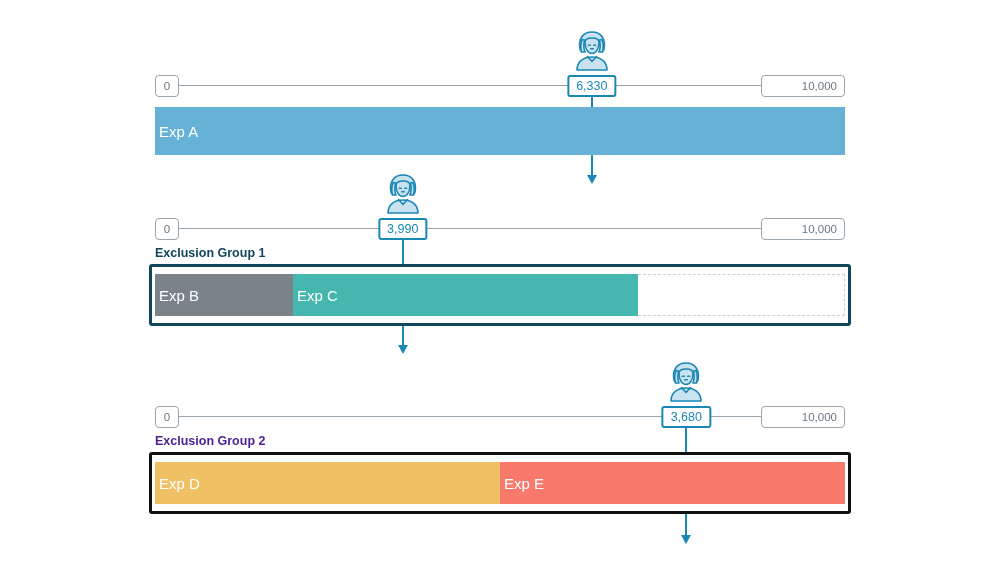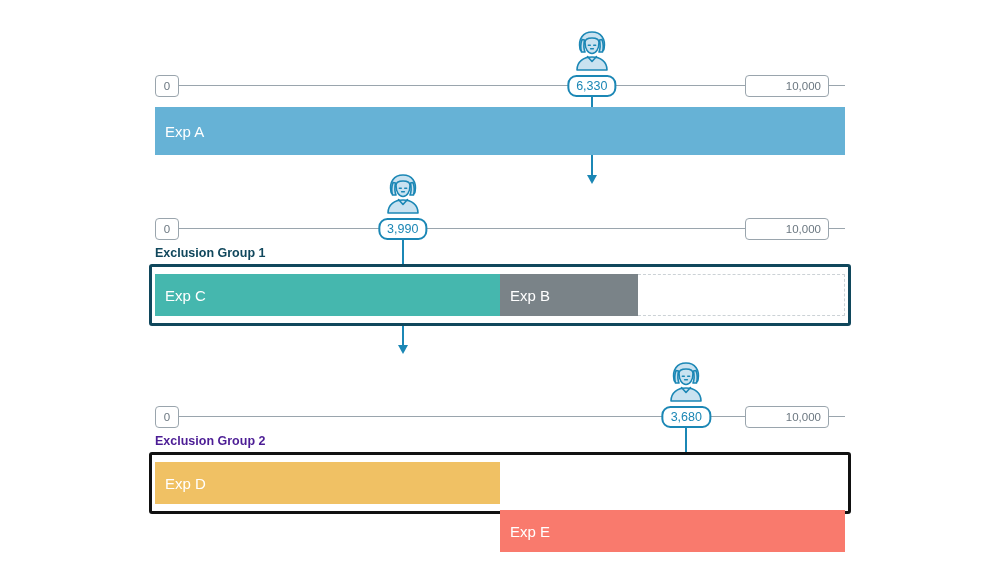--- a/index.html
+++ b/index.html
@@ -43,21 +43,21 @@
     border: 1px solid #9aa5ad;
     border-radius: 4px;
     background: #ffffff;
     color: #6b7780;
     font-size: 11.5px;
     line-height: 20px;
     text-align: center;
     white-space: nowrap;
   }
   .endcap.left  { left: 0; }
-  .endcap.right { right: 16px; padding-left: 40px; }
+  .endcap.right { right: 0; padding-left: 40px; }
 
   
   .marker {
     position: absolute;
     top: 0;
     width: 0;
     height: 0;
   }
   .marker .avatar {
     position: absolute;
@@ -66,21 +66,21 @@
     width: 46px;
     height: 46px;
   }
   .value-badge {
     position: absolute;
     top: 0;
     transform: translateX(-50%);
     height: 22px;
     padding: 0 7px;
     border: 2px solid #1b87b5;
-    border-radius: 9px;
+    border-radius: 3px;
     background: #ffffff;
     color: #1b87b5;
     font-size: 12.5px;
     line-height: 18px;
     text-align: center;
     white-space: nowrap;
   }
   .drop-line {
     position: absolute;
     top: 22px;
@@ -104,21 +104,21 @@
     width: 690px;
     height: 48px;
     display: flex;
   }
   .seg {
     height: 100%;
     display: flex;
     align-items: center;
     color: #ffffff;
     font-size: 15px;
-    padding-left: 10px;
+    padding-left: 4px;
     white-space: nowrap;
   }
   .seg.empty {
     background: #ffffff;
     border: 1px dashed #ccd2d6;
     border-left: none;
   }
 
   
   .group-label {
@@ -211,25 +211,25 @@
         <div class="drop-line" style="height:105px;"></div>
         <div class="drop-head" style="top:127px;"></div>
       </div>
     </div>
 
     <div class="group-label" style="top:246px;color:#10475c;">Exclusion Group 1</div>
 
     <div class="group-box teal" style="top:264px;"></div>
 
     <div class="bar-track" style="top:274px;height:42px;">
+      <div class="seg" style="width:20%;background:#7a8388;">
+        <span>Exp B</span>
+      </div>
       <div class="seg" style="width:50%;background:#45b7ae;">
         <span>Exp C</span>
-      </div>
-      <div class="seg" style="width:20%;background:#7a8388;">
-        <span>Exp B</span>
       </div>
       <div class="seg empty" style="width:30%;">
         <span></span>
       </div>
     </div>
   </div>
 
   <div class="row-block">
 
     <div class="scale" style="top:406px;">
@@ -262,19 +262,19 @@
     </div>
 
     <div class="group-label" style="top:434px;color:#4c1d95;">Exclusion Group 2</div>
 
     <div class="group-box black" style="top:452px;"></div>
 
     <div class="bar-track" style="top:462px;height:42px;">
       <div class="seg" style="width:50%;background:#f0c164;">
         <span>Exp D</span>
       </div>
-      <div class="seg" style="width:50%;background:#f97a6d;margin-top:48px;">
+      <div class="seg" style="width:50%;background:#f97a6d;">
         <span>Exp E</span>
       </div>
     </div>
   </div>
 
 </div>
 
 </body></html>

